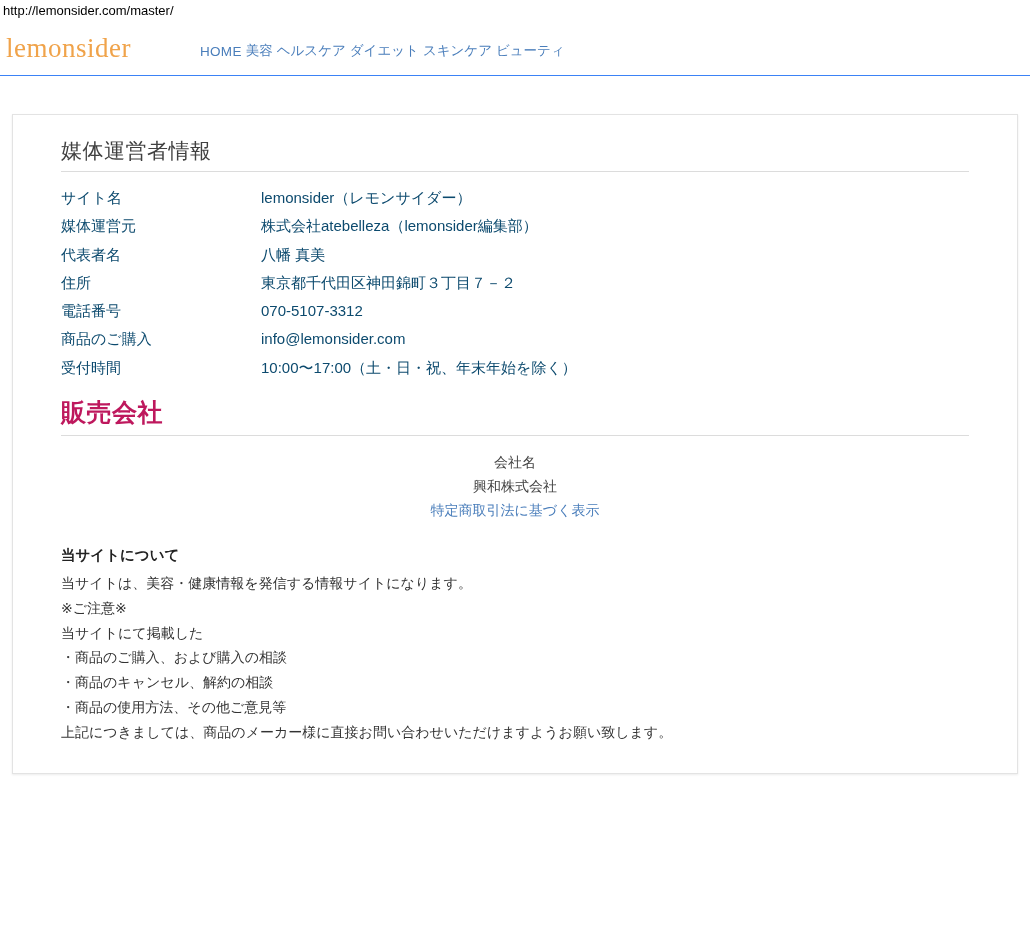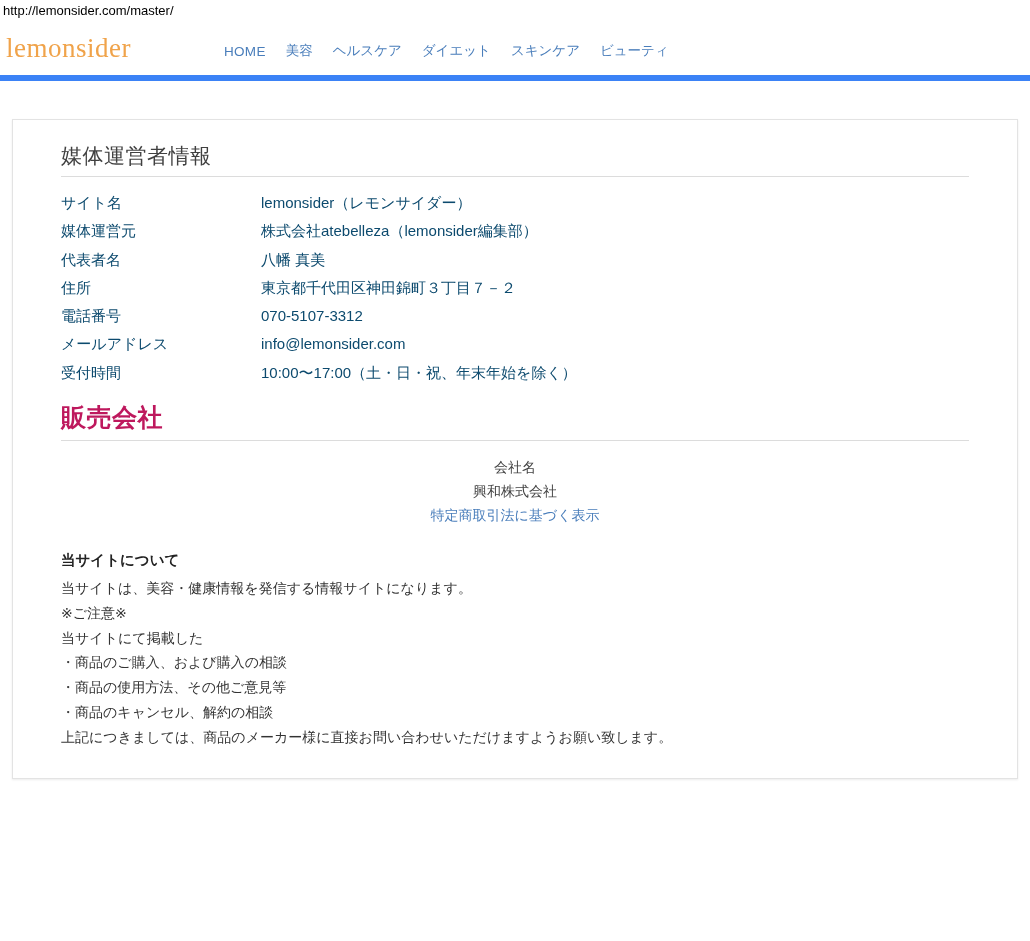--- a/index.html
+++ b/index.html
@@ -22,41 +22,40 @@
     font-size: 13px;
     color: #000000;
     font-family: "Liberation Sans", "DejaVu Sans", sans-serif;
     white-space: nowrap;
   }
 
   
   .site-header {
     position: relative;
     height: 50px;
-    border-bottom: 6px solid #3b82f6;
+    border-bottom: 1px solid #3b82f6;
     background: #ffffff;
   }
   .logo {
     position: absolute;
     left: 6px;
     top: 8px;
     font-size: 27px;
     color: #f0a34a;
     font-family: "Liberation Serif", "DejaVu Serif", serif;
     letter-spacing: 0.5px;
     font-weight: 400;
   }
   .nav {
     position: absolute;
     left: 200px;
     top: 17px;
     display: flex;
     align-items: center;
-    gap: 20px;
-    margin-left: 24px;
+    gap: 4px;
   }
   .nav a {
     font-size: 13.5px;
     color: #4a7ebb;
     text-decoration: none;
     white-space: nowrap;
   }
   .nav a.home {
     letter-spacing: 0.3px;
   }
@@ -192,21 +191,21 @@
         </tr>
         <tr>
           <td class="label">住所</td>
           <td class="value">東京都千代田区神田錦町３丁目７－２</td>
         </tr>
         <tr>
           <td class="label">電話番号</td>
           <td class="value">070-5107-3312</td>
         </tr>
         <tr>
-          <td class="label">メールアドレス</td>
+          <td class="label">商品のご購入</td>
           <td class="value">info@lemonsider.com</td>
         </tr>
         <tr>
           <td class="label">受付時間</td>
           <td class="value">10:00〜17:00（土・日・祝、年末年始を除く）</td>
         </tr>
       </tbody>
     </table>
 
     <h2 class="section-title">販売会社</h2>
@@ -217,19 +216,19 @@
       <div class="seller-line">興和株式会社</div>
       <a href="#" class="legal-link">特定商取引法に基づく表示</a>
     </div>
 
     <div class="about-block">
       <div class="about-heading">当サイトについて</div>
       <div class="about-line">当サイトは、美容・健康情報を発信する情報サイトになります。</div>
       <div class="about-line">※ご注意※</div>
       <div class="about-line">当サイトにて掲載した</div>
       <div class="about-line">・商品のご購入、および購入の相談</div>
+      <div class="about-line">・商品のキャンセル、解約の相談</div>
       <div class="about-line">・商品の使用方法、その他ご意見等</div>
-      <div class="about-line">・商品のキャンセル、解約の相談</div>
       <div class="about-line">上記につきましては、商品のメーカー様に直接お問い合わせいただけますようお願い致します。</div>
     </div>
 
   </div>
 </div>
 
 </body></html>

